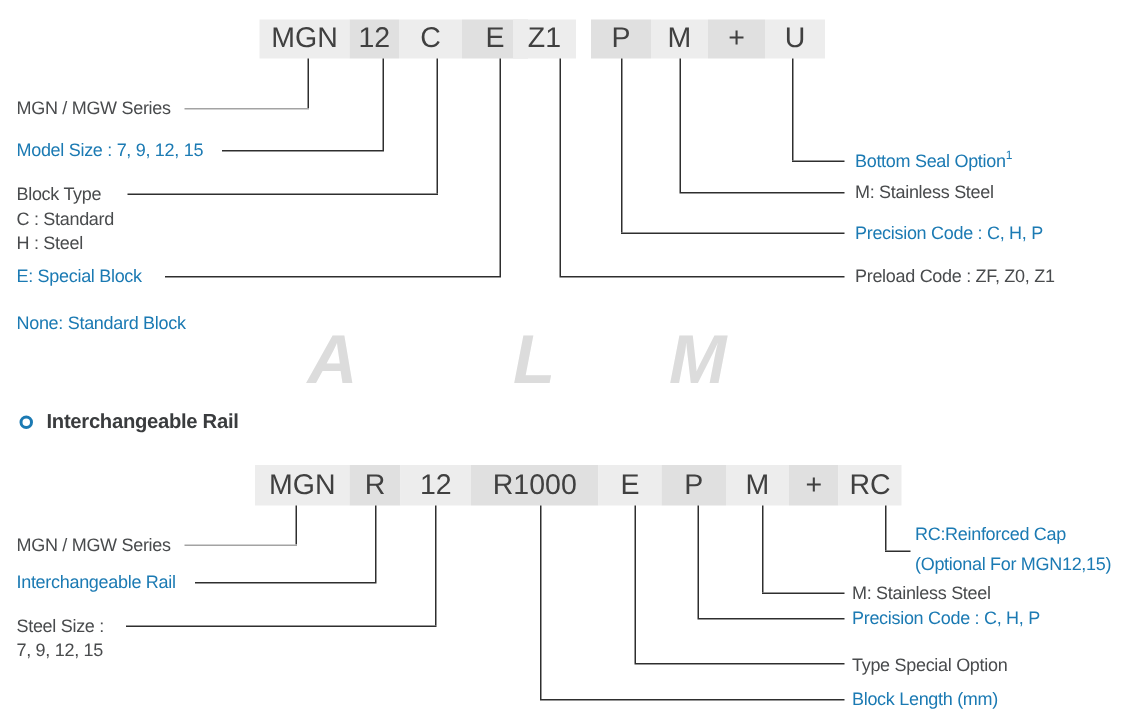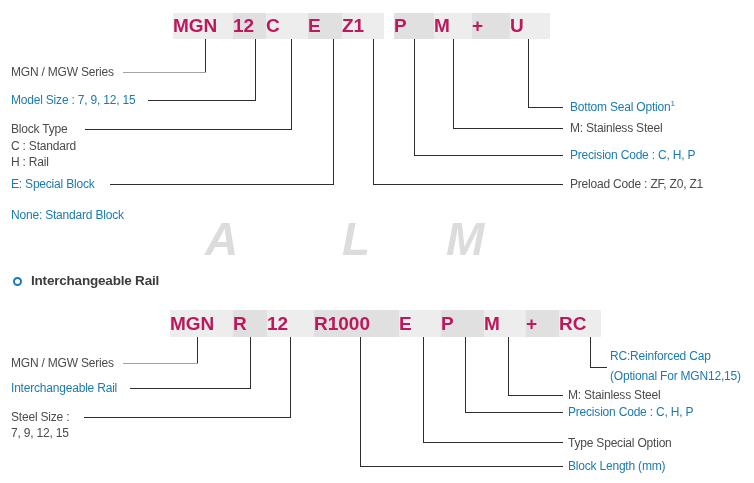--- a/index.html
+++ b/index.html
@@ -1,22 +1,22 @@
 <!DOCTYPE html>
 <html><head>
 <meta charset="utf-8">
 <style>
   html,body{margin:0;padding:0;background:#fff;}
   #canvas{
     position:relative;width:754px;height:483px;background:#ffffff;
     font-family:"Liberation Sans", sans-serif;overflow:hidden;
   }
   .box{
-    position:absolute;font-weight:bold;font-size:19px;
-    color:#be185d;letter-spacing:0px;
+    position:absolute;text-align:center;font-weight:normal;font-size:19px;
+    color:#404040;letter-spacing:0px;
   }
   .r1{top:13px;height:26px;line-height:26px;}
   .r2{top:310px;height:27px;line-height:27px;}
   .shade-light{background:#ededed;}
   .shade-dark{background:#e0e0e0;}
   .vline{position:absolute;width:1px;background:#2e2e2e;}
   .hline{position:absolute;height:1px;background:#2e2e2e;}
   .gray{background:#a3a3a3;}
   .lbl{
     position:absolute;font-size:12px;line-height:14px;white-space:nowrap;
@@ -70,21 +70,21 @@
     <div class="hline" style="left:110px;top:184px;width:224px"></div>
     <div class="hline" style="left:373px;top:184px;width:190px"></div>
     <div class="hline" style="left:414px;top:155px;width:149px"></div>
     <div class="hline" style="left:453px;top:128px;width:110px"></div>
     <div class="hline" style="left:528px;top:107px;width:35px"></div>
 
     <div class="lbl darktxt" style="left:11px;top:65px">MGN / MGW Series</div>
     <div class="lbl blue" style="left:11px;top:93px">Model Size : 7, 9, 12, 15</div>
     <div class="lbl darktxt" style="left:11px;top:122px">Block Type</div>
     <div class="lbl darktxt" style="left:11px;top:139px">C : Standard</div>
-    <div class="lbl darktxt" style="left:11px;top:155px">H : Rail</div>
+    <div class="lbl darktxt" style="left:11px;top:155px">H : Steel</div>
     <div class="lbl blue" style="left:11px;top:177px">E: Special Block</div>
     <div class="lbl blue" style="left:11px;top:208px">None: Standard Block</div>
 
     <div class="lbl blue" style="left:570px;top:100px"><span>Bottom Seal Option</span><sup>1</sup></div>
     <div class="lbl darktxt" style="left:570px;top:121px">M: Stainless Steel</div>
     <div class="lbl blue" style="left:570px;top:148px">Precision Code : C, H, P</div>
     <div class="lbl darktxt" style="left:570px;top:177px">Preload Code : ZF, Z0, Z1</div>
   </div>
 
   <div>

